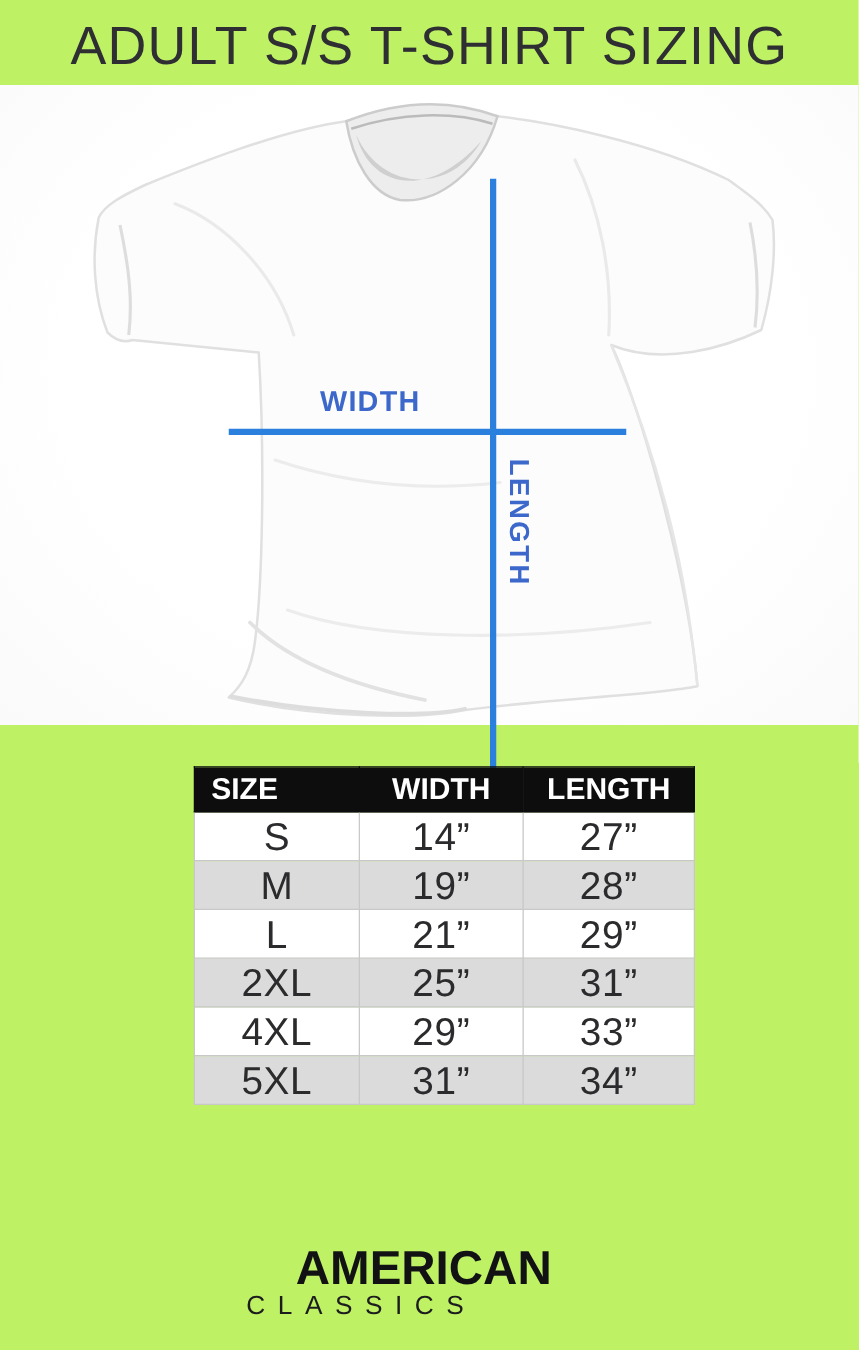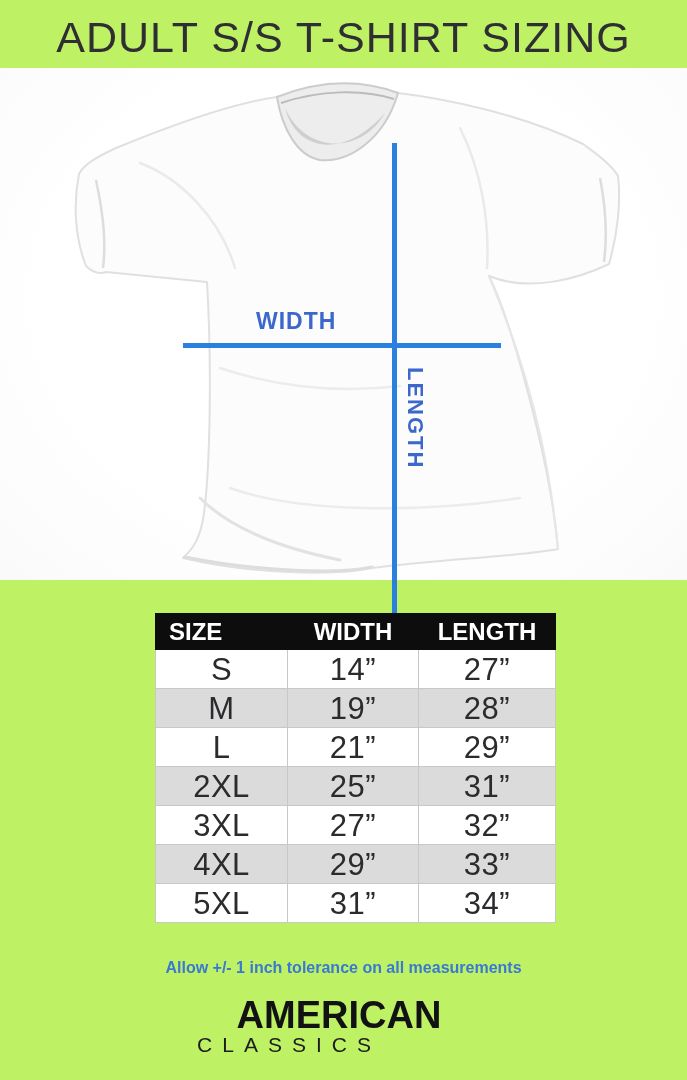--- a/index.html
+++ b/index.html
@@ -107,37 +107,31 @@
           <td>L</td>
           <td>21”</td>
           <td>29”</td>
         </tr>
         <tr>
           <td>2XL</td>
           <td>25”</td>
           <td>31”</td>
         </tr>
         <tr>
-          <td>3XL</td>
-          <td>27”</td>
-          <td>32”</td>
-        </tr>
-        <tr>
           <td>4XL</td>
           <td>29”</td>
           <td>33”</td>
         </tr>
         <tr>
           <td>5XL</td>
           <td>31”</td>
           <td>34”</td>
         </tr>
       </tbody>
   </table>
 
-  <div class="tolerance">Allow +/- 1 inch tolerance on all measurements</div>
 
   <div>
     <div class="brand-top">AMERICAN</div>
     <div class="brand-bottom">CLASSICS</div>
   </div>
 
 </div>
 
 </body></html>

